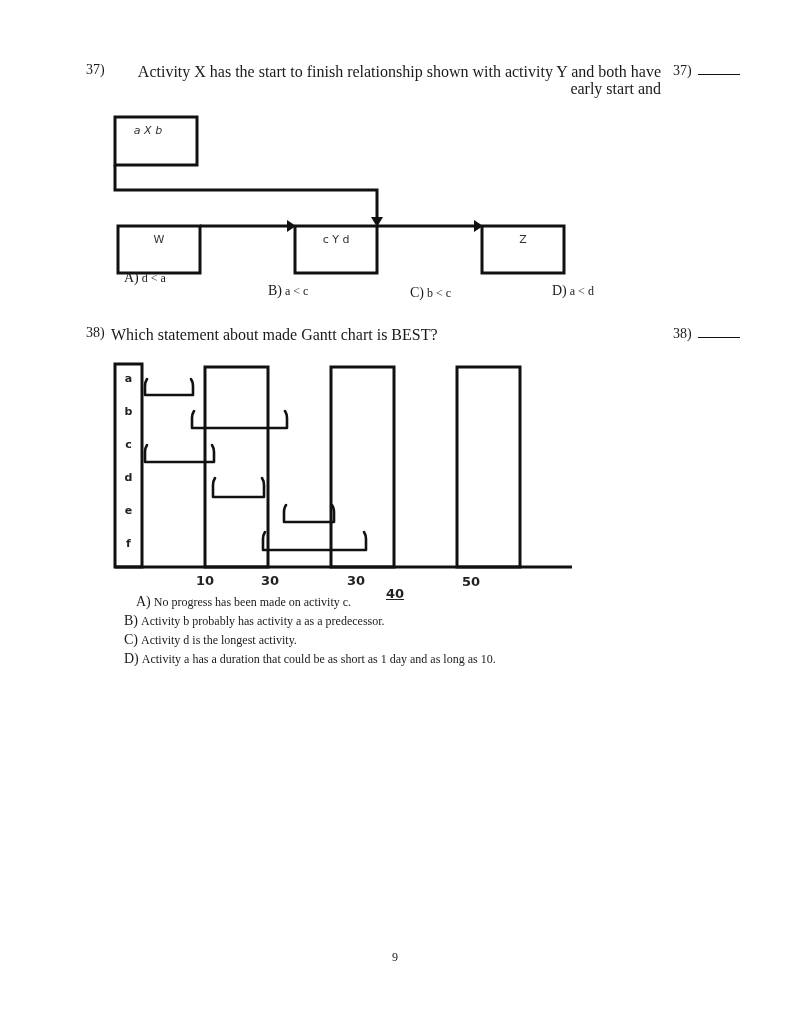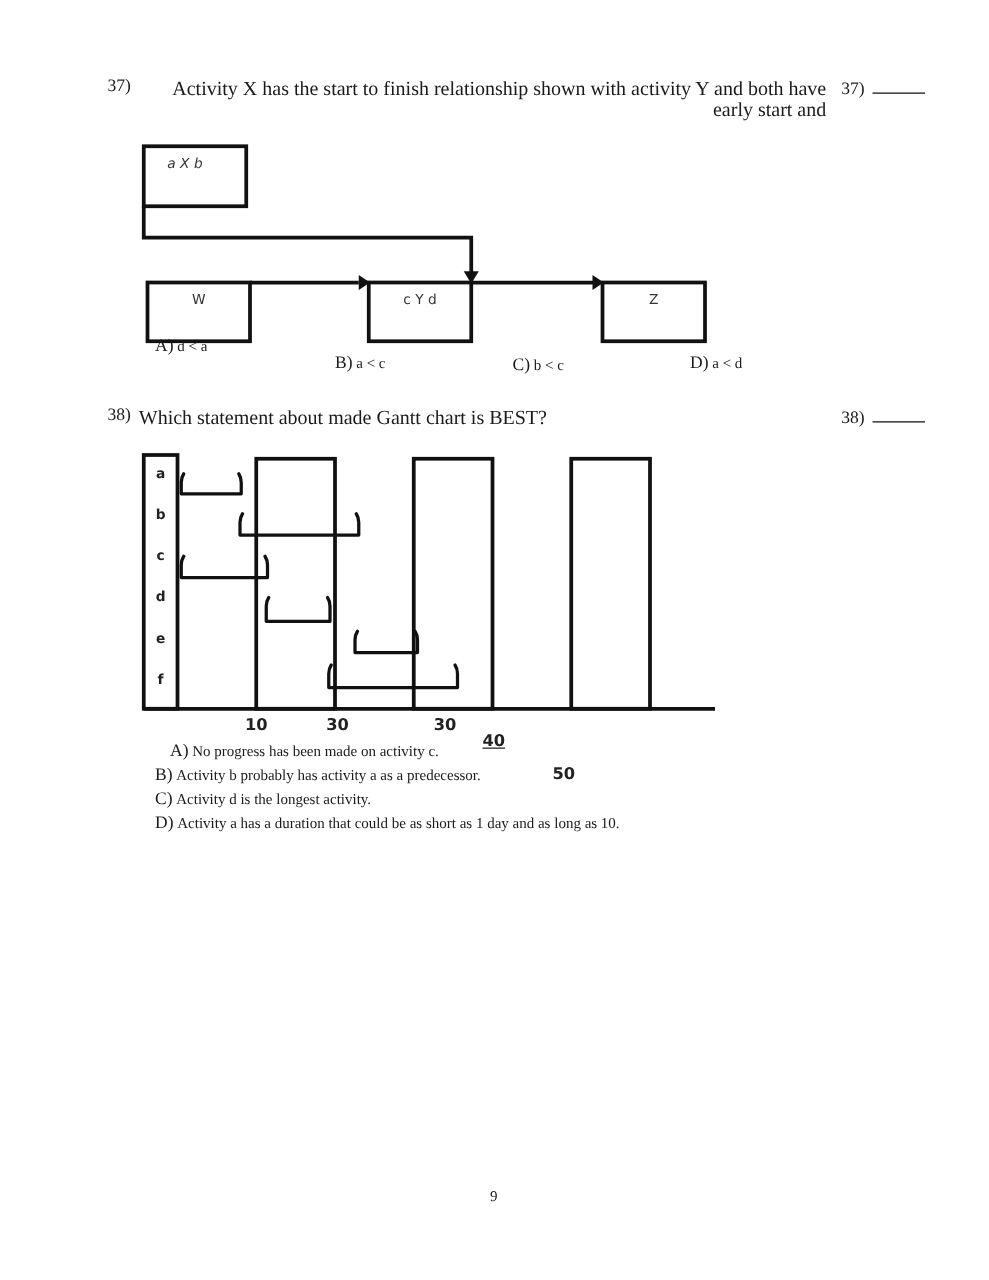--- a/index.html
+++ b/index.html
@@ -106,21 +106,21 @@
 <div class="abs gantt-row-label" style="left:115px; top:405px; width:27px; text-align:center;">b</div>
 <div class="abs gantt-row-label" style="left:115px; top:438px; width:27px; text-align:center;">c</div>
 <div class="abs gantt-row-label" style="left:115px; top:471px; width:27px; text-align:center;">d</div>
 <div class="abs gantt-row-label" style="left:115px; top:504px; width:27px; text-align:center;">e</div>
 <div class="abs gantt-row-label" style="left:115px; top:537px; width:27px; text-align:center;">f</div>
 
 <div class="abs tick" style="left:190px; top:573px; width:30px; text-align:center;">10</div>
 <div class="abs tick" style="left:255px; top:573px; width:30px; text-align:center;">30</div>
 <div class="abs tick" style="left:317px; top:573px; width:30px; text-align:center;margin-left:24px;">30</div>
 <div class="abs tick" style="left:380px; top:586px; width:30px; text-align:center;text-decoration:underline;">40</div>
-<div class="abs tick" style="left:436px; top:574px; width:30px; text-align:center;margin-top:38px;">50</div>
+<div class="abs tick" style="left:456px; top:574px; width:30px; text-align:center;">50</div>
 
 <div class="abs choice" style="left:136px; top:594px;">
   <span class="letter">A)</span><span>No progress has been made on activity c.</span>
 </div>
 <div class="abs choice" style="left:124px; top:613px;">
   <span class="letter">B)</span><span>Activity b probably has activity a as a predecessor.</span>
 </div>
 <div class="abs choice" style="left:124px; top:632px;">
   <span class="letter">C)</span><span>Activity d is the longest activity.</span>
 </div>

